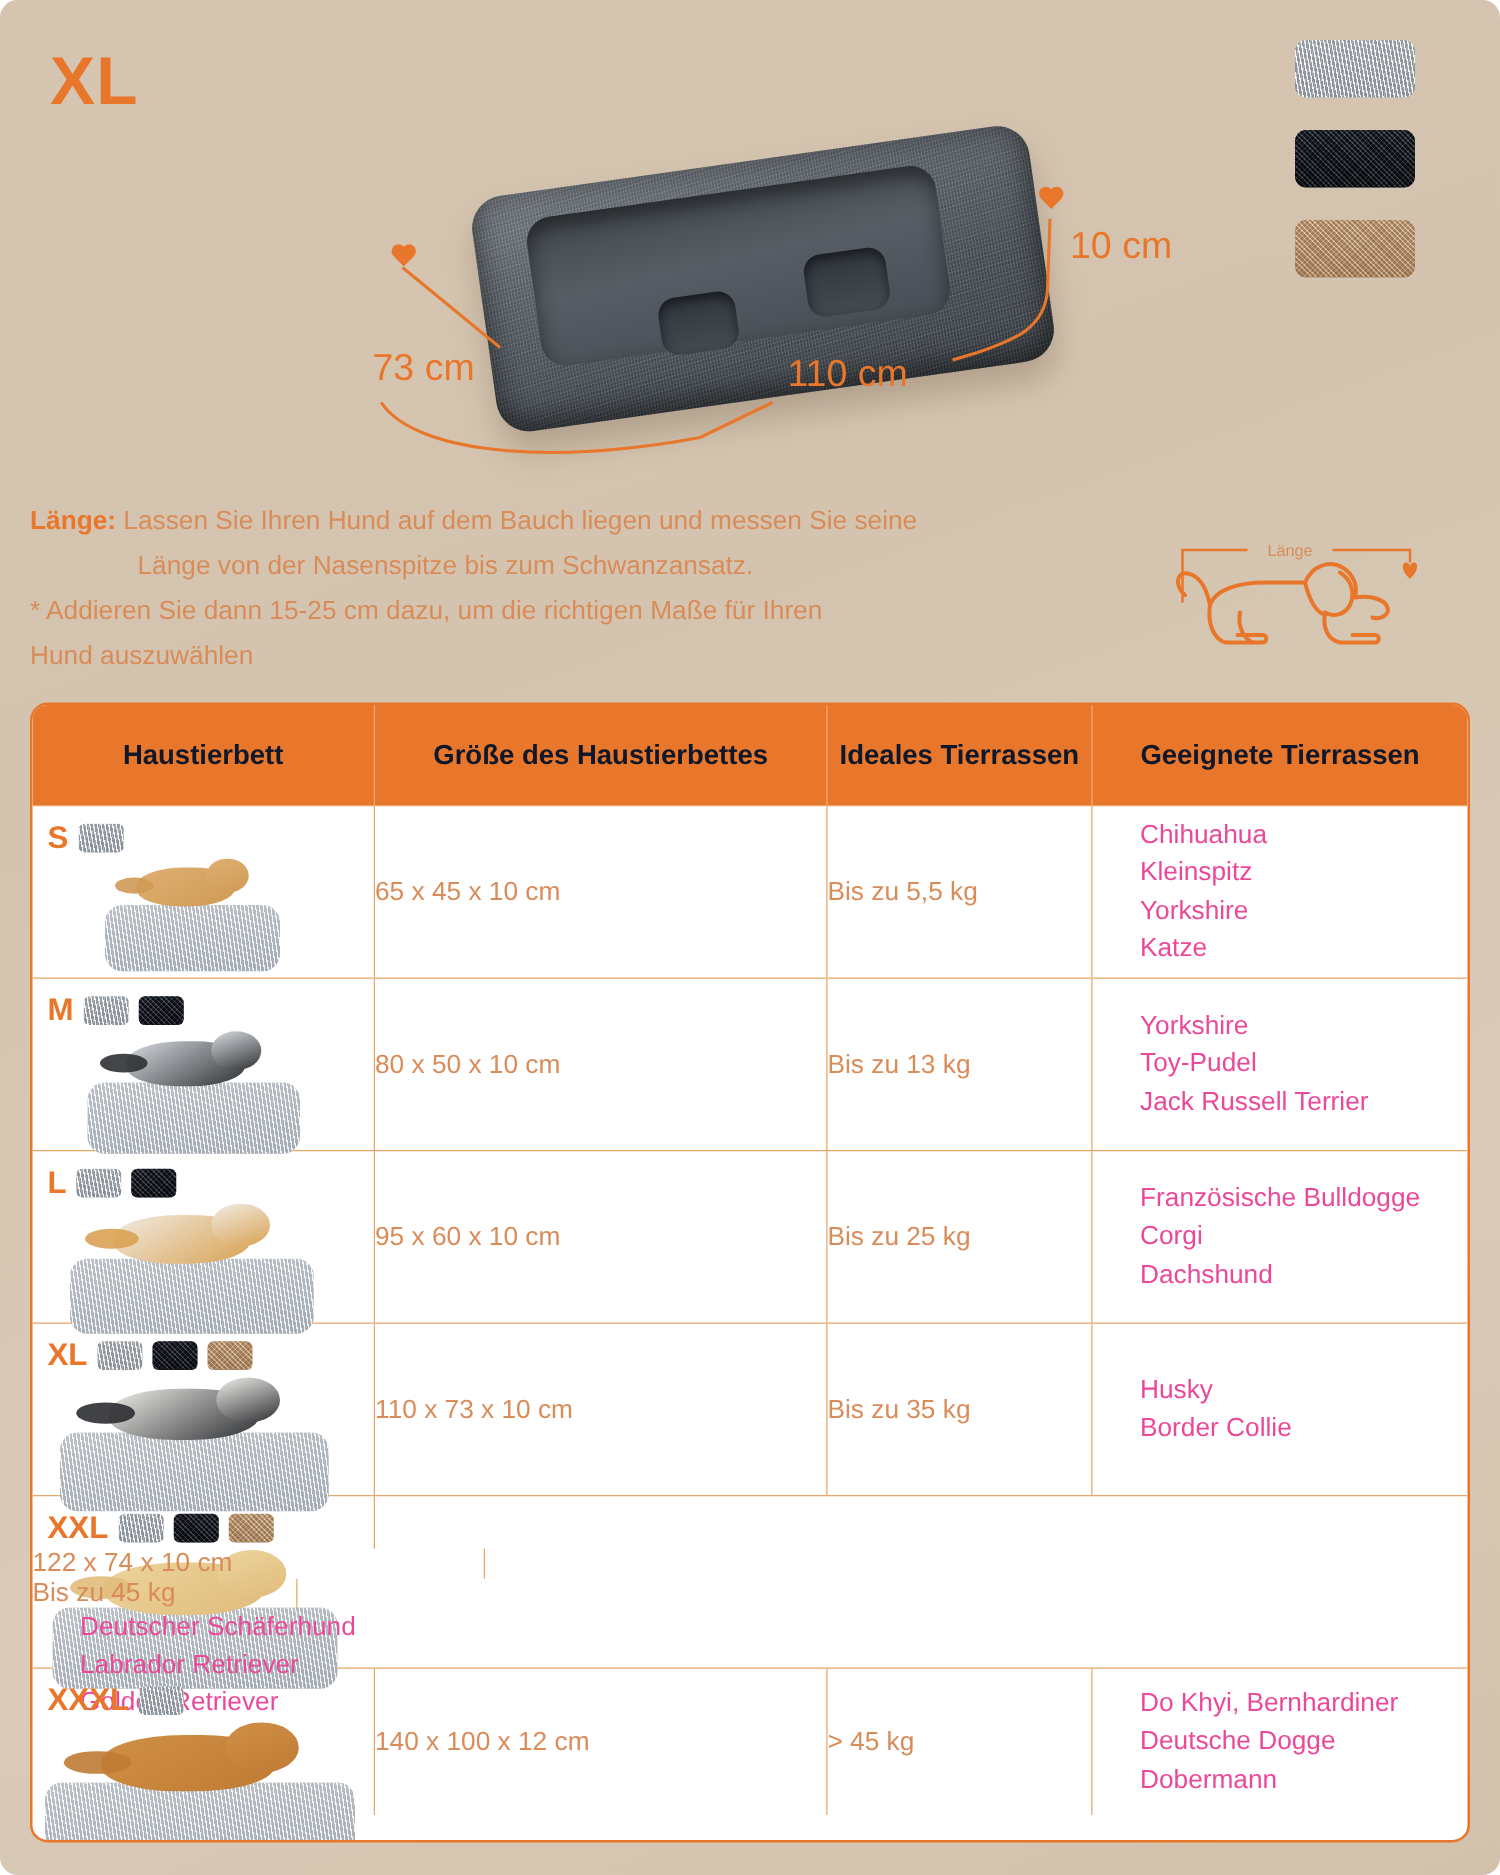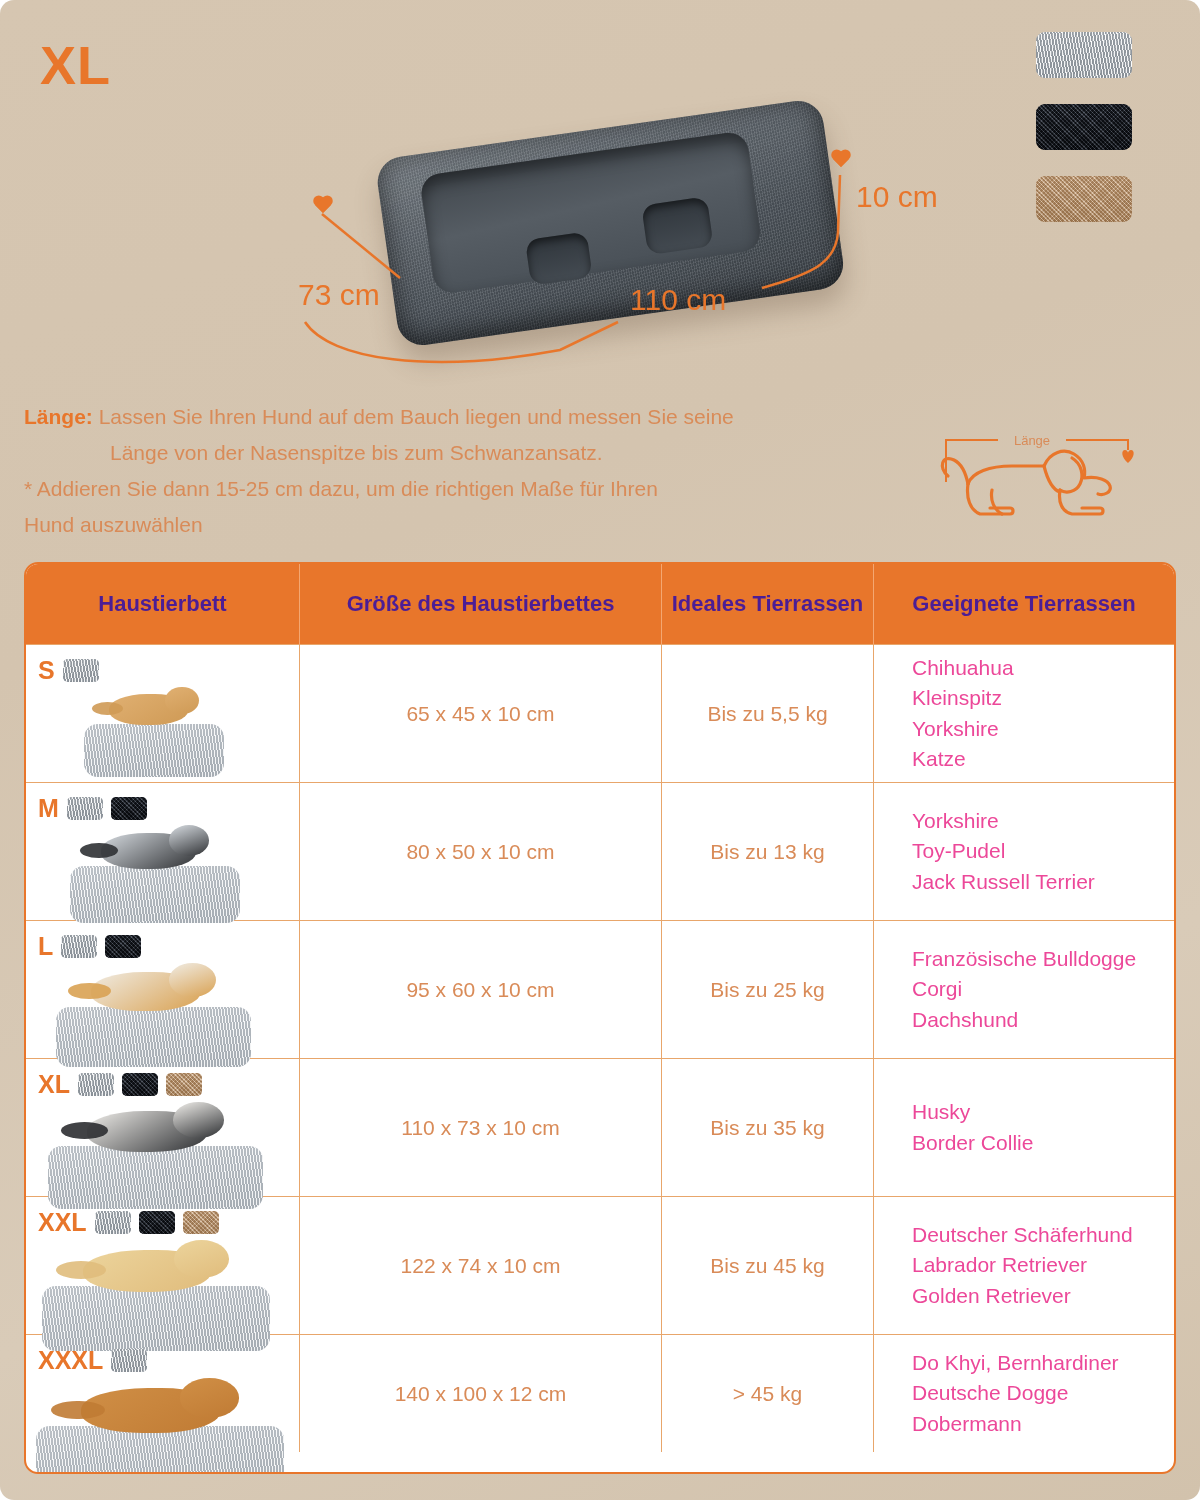--- a/index.html
+++ b/index.html
@@ -105,30 +105,30 @@
   .dog-illu { position: absolute; right: 48px; top: 424px; width: 220px; height: 110px; }
 
   
   .tbl {
     position: absolute; left: 24px; top: 562px; width: 1152px; height: 912px;
     border: 2px solid #E8762B; border-radius: 14px; overflow: hidden; background: #fff;
   }
   .thead { display: flex; height: 80px; background: #E8762B; }
   .th {
     display: flex; align-items: center; justify-content: center; text-align: center;
-    color: #4c1d95; font-size: 22px; font-weight: bold; line-height: 1.25;
+    color: #0f172a; font-size: 22px; font-weight: bold; line-height: 1.25;
     border-right: 1.5px solid #f4a771;
   }
   .th:last-child { border-right: none; }
   .c1 { width: 274px; } .c2 { width: 362px; } .c3 { width: 212px; } .c4 { flex: 1; }
 
   .trow { display: flex; border-top: 1.5px solid #E8A66B; }
   .td { border-right: 1.5px solid #E8A66B; position: relative; }
   .td:last-child { border-right: none; }
-  .td-center { display: flex; align-items: center; justify-content: center; }
+  .td-center { display: flex; align-items: center; }
   .size-cell { padding: 8px 0 0 12px; }
   .size-head { display: flex; align-items: center; gap: 8px; height: 34px; }
   .size-txt { font-size: 25px; font-weight: bold; color: #E8762B; line-height: 1; }
   .mini { width: 36px; height: 23px; border-radius: 5px; position: relative; overflow: hidden; }
   .mini::after { content: ""; position: absolute; inset: 0; }
   .dim-txt { font-size: 21px; color: #D98B58; }
   .breeds { padding: 0 0 0 38px; display: flex; flex-direction: column; justify-content: center; }
   .breeds span { font-size: 21px; color: #ec4899; line-height: 1.44; }
 
   
@@ -335,21 +335,21 @@
       <span class="dim-txt">110 x 73 x 10 cm</span>
     </div>
     <div class="td c3 td-center">
       <span class="dim-txt">Bis zu 35 kg</span>
     </div>
     <div class="td c4 breeds">
       <span>Husky</span>
             <span>Border Collie</span>
     </div>
         </div>
-        <div class="trow" style="height: 138px;">
+        <div class="trow" style="height: 138px; flex-direction: column;">
     <div class="td c1 size-cell">
       <div class="size-head">
         <span class="size-txt">XXL</span>
         <span class="mini sw-gray"></span>
               <span class="mini sw-navy"></span>
               <span class="mini sw-tan"></span>
       </div>
       <div class="thumb" style="left:16px; top:38px; width:228px; height:116px;">
         <div class="mat"></div>
         <div class="dog" style="left:41.04px; top:14.76px; width:127.68px; height:42.64px;

